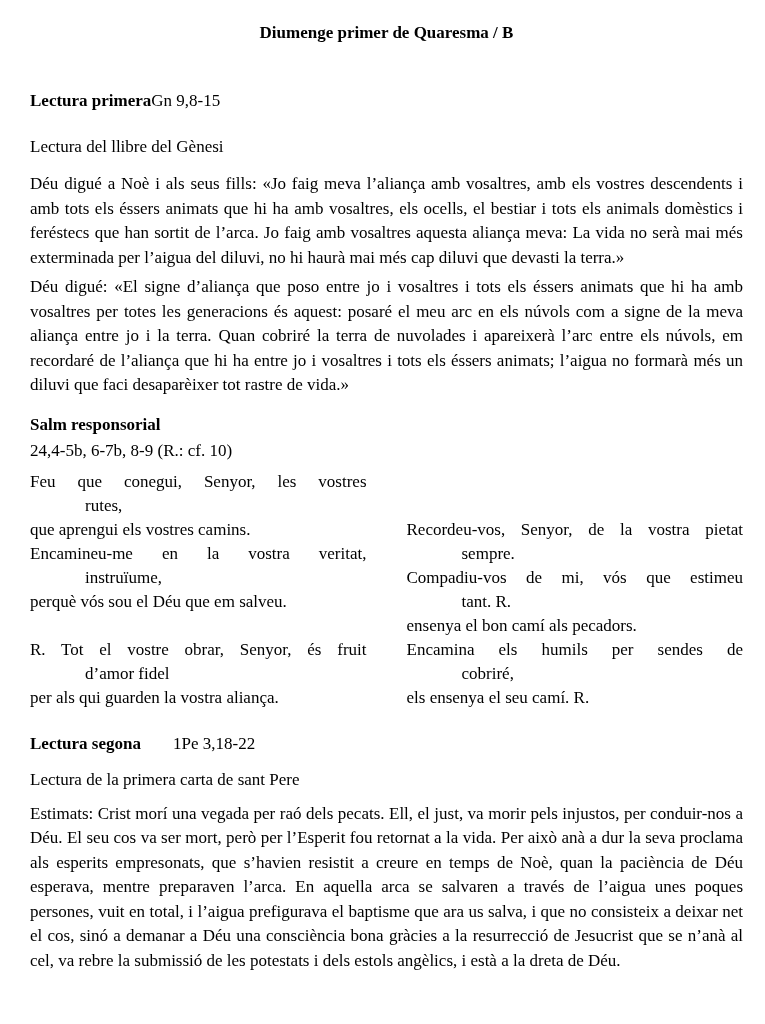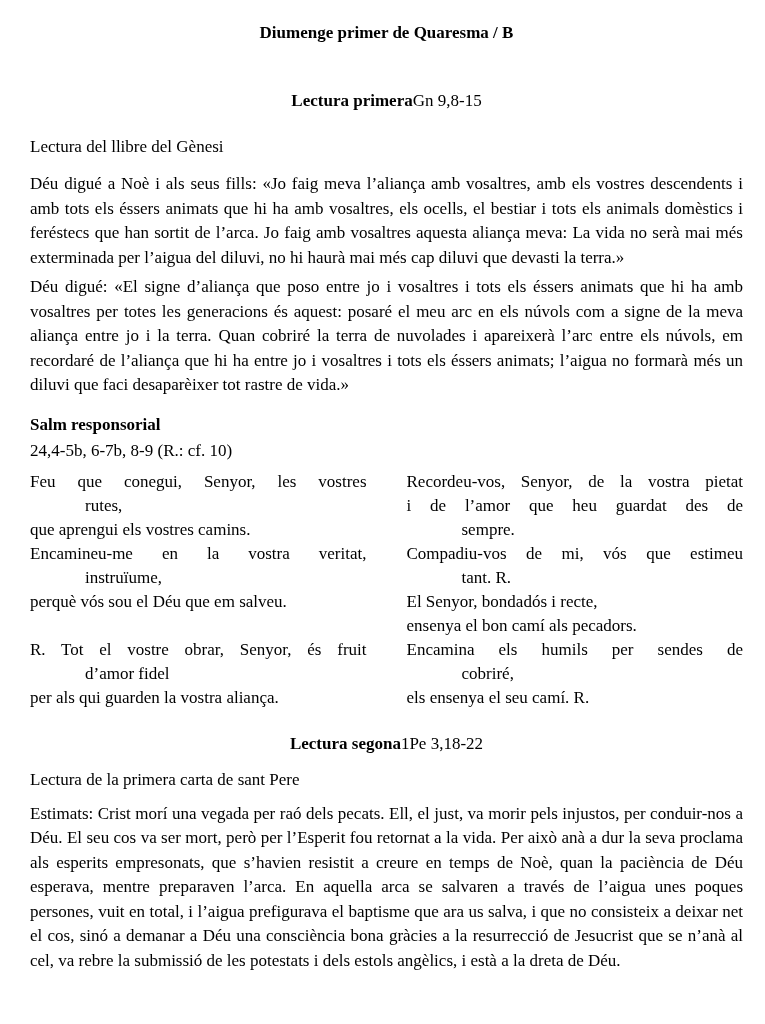--- a/index.html
+++ b/index.html
@@ -18,29 +18,29 @@
   }
   .doc-title {
     margin: 6px 0 0 0;
     font-size: 17px;
     font-weight: bold;
     text-align: center;
     line-height: 26px;
   }
   .sec-head {
     display: flex;
-    justify-content: center;
+    justify-content: flex-start;
     align-items: baseline;
     line-height: 26px;
   }
   .sec-head .head-label { font-weight: bold; }
   .sec-head .head-ref { font-weight: normal; }
   .head-first   { margin-top: 42px; }
   .head-psalm   { margin-top: 14px; flex-direction: column; }
-  .head-second  { margin-top: 21px; }
+  .head-second  { margin-top: 21px; gap: 32px; }
   .source-line  { margin-top: 20px; line-height: 26px; }
   .source-line-2{ margin-top: 10px; line-height: 26px; }
   .para {
     margin: 0;
     margin-top: 12px;
     text-align: justify;
   }
   .para-2 { margin-top: 5px; }
   .para-3 { margin-top: 9px; }
   .psalm-cols {
@@ -90,25 +90,23 @@
       <div class="pl stretch">Encamineu-me en la vostra veritat,</div>
       <div class="pl indent">instruïume,</div>
       <div class="pl">perquè vós sou el Déu que em salveu.</div>
       <div class="pl spacer"></div>
       <div class="pl stretch">R. Tot el vostre obrar, Senyor, és fruit</div>
       <div class="pl indent">d’amor fidel</div>
       <div class="pl">per als qui guarden la vostra aliança.</div>
     </div>
     <div class="psalm-col">
       <div class="pl stretch">Recordeu-vos, Senyor, de la vostra pietat</div>
-      <div class="pl stretch">i de l’amor que heu guardat des de</div>
       <div class="pl indent">sempre.</div>
       <div class="pl stretch">Compadiu-vos de mi, vós que estimeu</div>
       <div class="pl indent">tant. R.</div>
-      <div class="pl">El Senyor, bondadós i recte,</div>
       <div class="pl">ensenya el bon camí als pecadors.</div>
       <div class="pl stretch">Encamina els humils per sendes de</div>
       <div class="pl indent">cobriré,</div>
       <div class="pl">els ensenya el seu camí. R.</div>
     </div>
   </div>
 
   <div class="sec-head head-second">
     <span class="head-label">Lectura segona</span>
     <span class="head-ref">1Pe 3,18-22</span>

